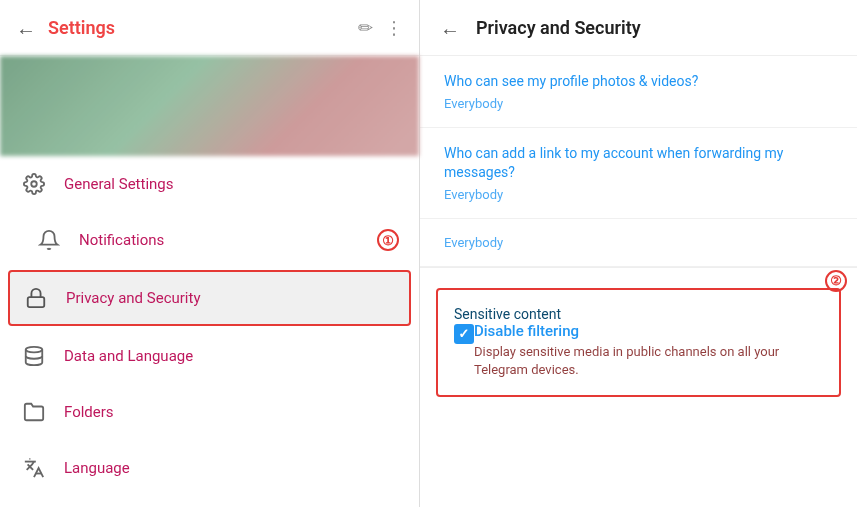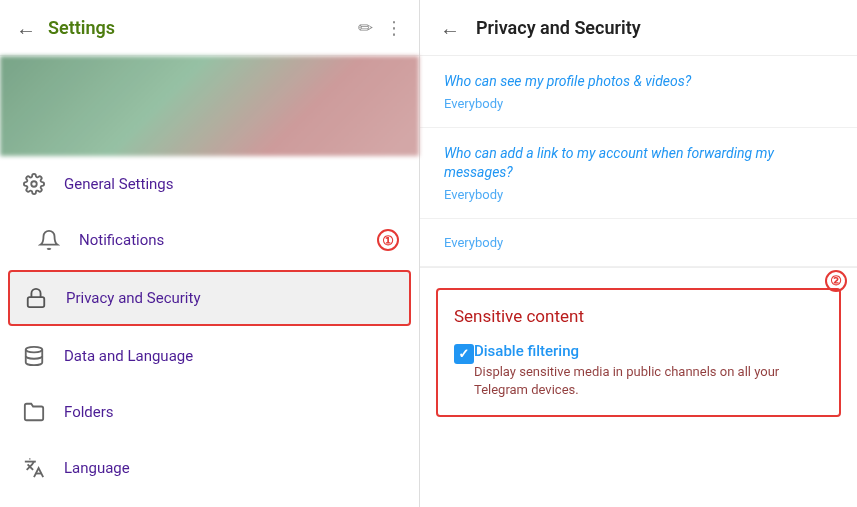--- a/index.html
+++ b/index.html
@@ -34,21 +34,21 @@
       font-size: 20px;
       color: #555;
       cursor: pointer;
       margin-right: 12px;
     }
 
     .left-header .title {
       flex: 1;
       font-size: 18px;
       font-weight: 600;
-      color: #4d7c0f;
+      color: #ef4444;
     }
 
     .left-header .icon-btn {
       font-size: 18px;
       color: #888;
       cursor: pointer;
       margin-left: 12px;
     }
 
     .profile-banner {
@@ -91,21 +91,21 @@
       align-items: center;
       justify-content: center;
       color: #666;
       font-size: 20px;
       margin-right: 16px;
       flex-shrink: 0;
     }
 
     .menu-item .menu-label {
       font-size: 15px;
-      color: #4c1d95;
+      color: #be185d;
     }
 
     .menu-item.active {
       border: 2px solid #e53935;
       border-radius: 4px;
       margin: 2px 8px;
       padding: 12px 12px;
     }
 
     .badge-circle {
@@ -161,40 +161,38 @@
     .privacy-item {
       padding: 16px 24px;
       border-bottom: 1px solid #f0f0f0;
     }
 
     .privacy-item .question {
       font-size: 14px;
       color: #2196F3;
       margin-bottom: 4px;
       line-height: 1.4;
-      font-style: italic;
     }
 
     .privacy-item .answer {
       font-size: 13px;
       color: #2196F3;
       opacity: 0.8;
     }
 
     .sensitive-section {
       margin: 12px 16px;
       border: 2px solid #e53935;
       border-radius: 4px;
       padding: 16px;
     }
 
     .sensitive-title {
-      font-size: 17px;
-      color: #b91c1c;
-      margin-bottom: 16px;
+      font-size: 14px;
+      color: #0c4a6e;
     }
 
     .sensitive-row {
       display: flex;
       align-items: flex-start;
     }
 
     .checkbox-blue {
       width: 20px;
       height: 20px;

